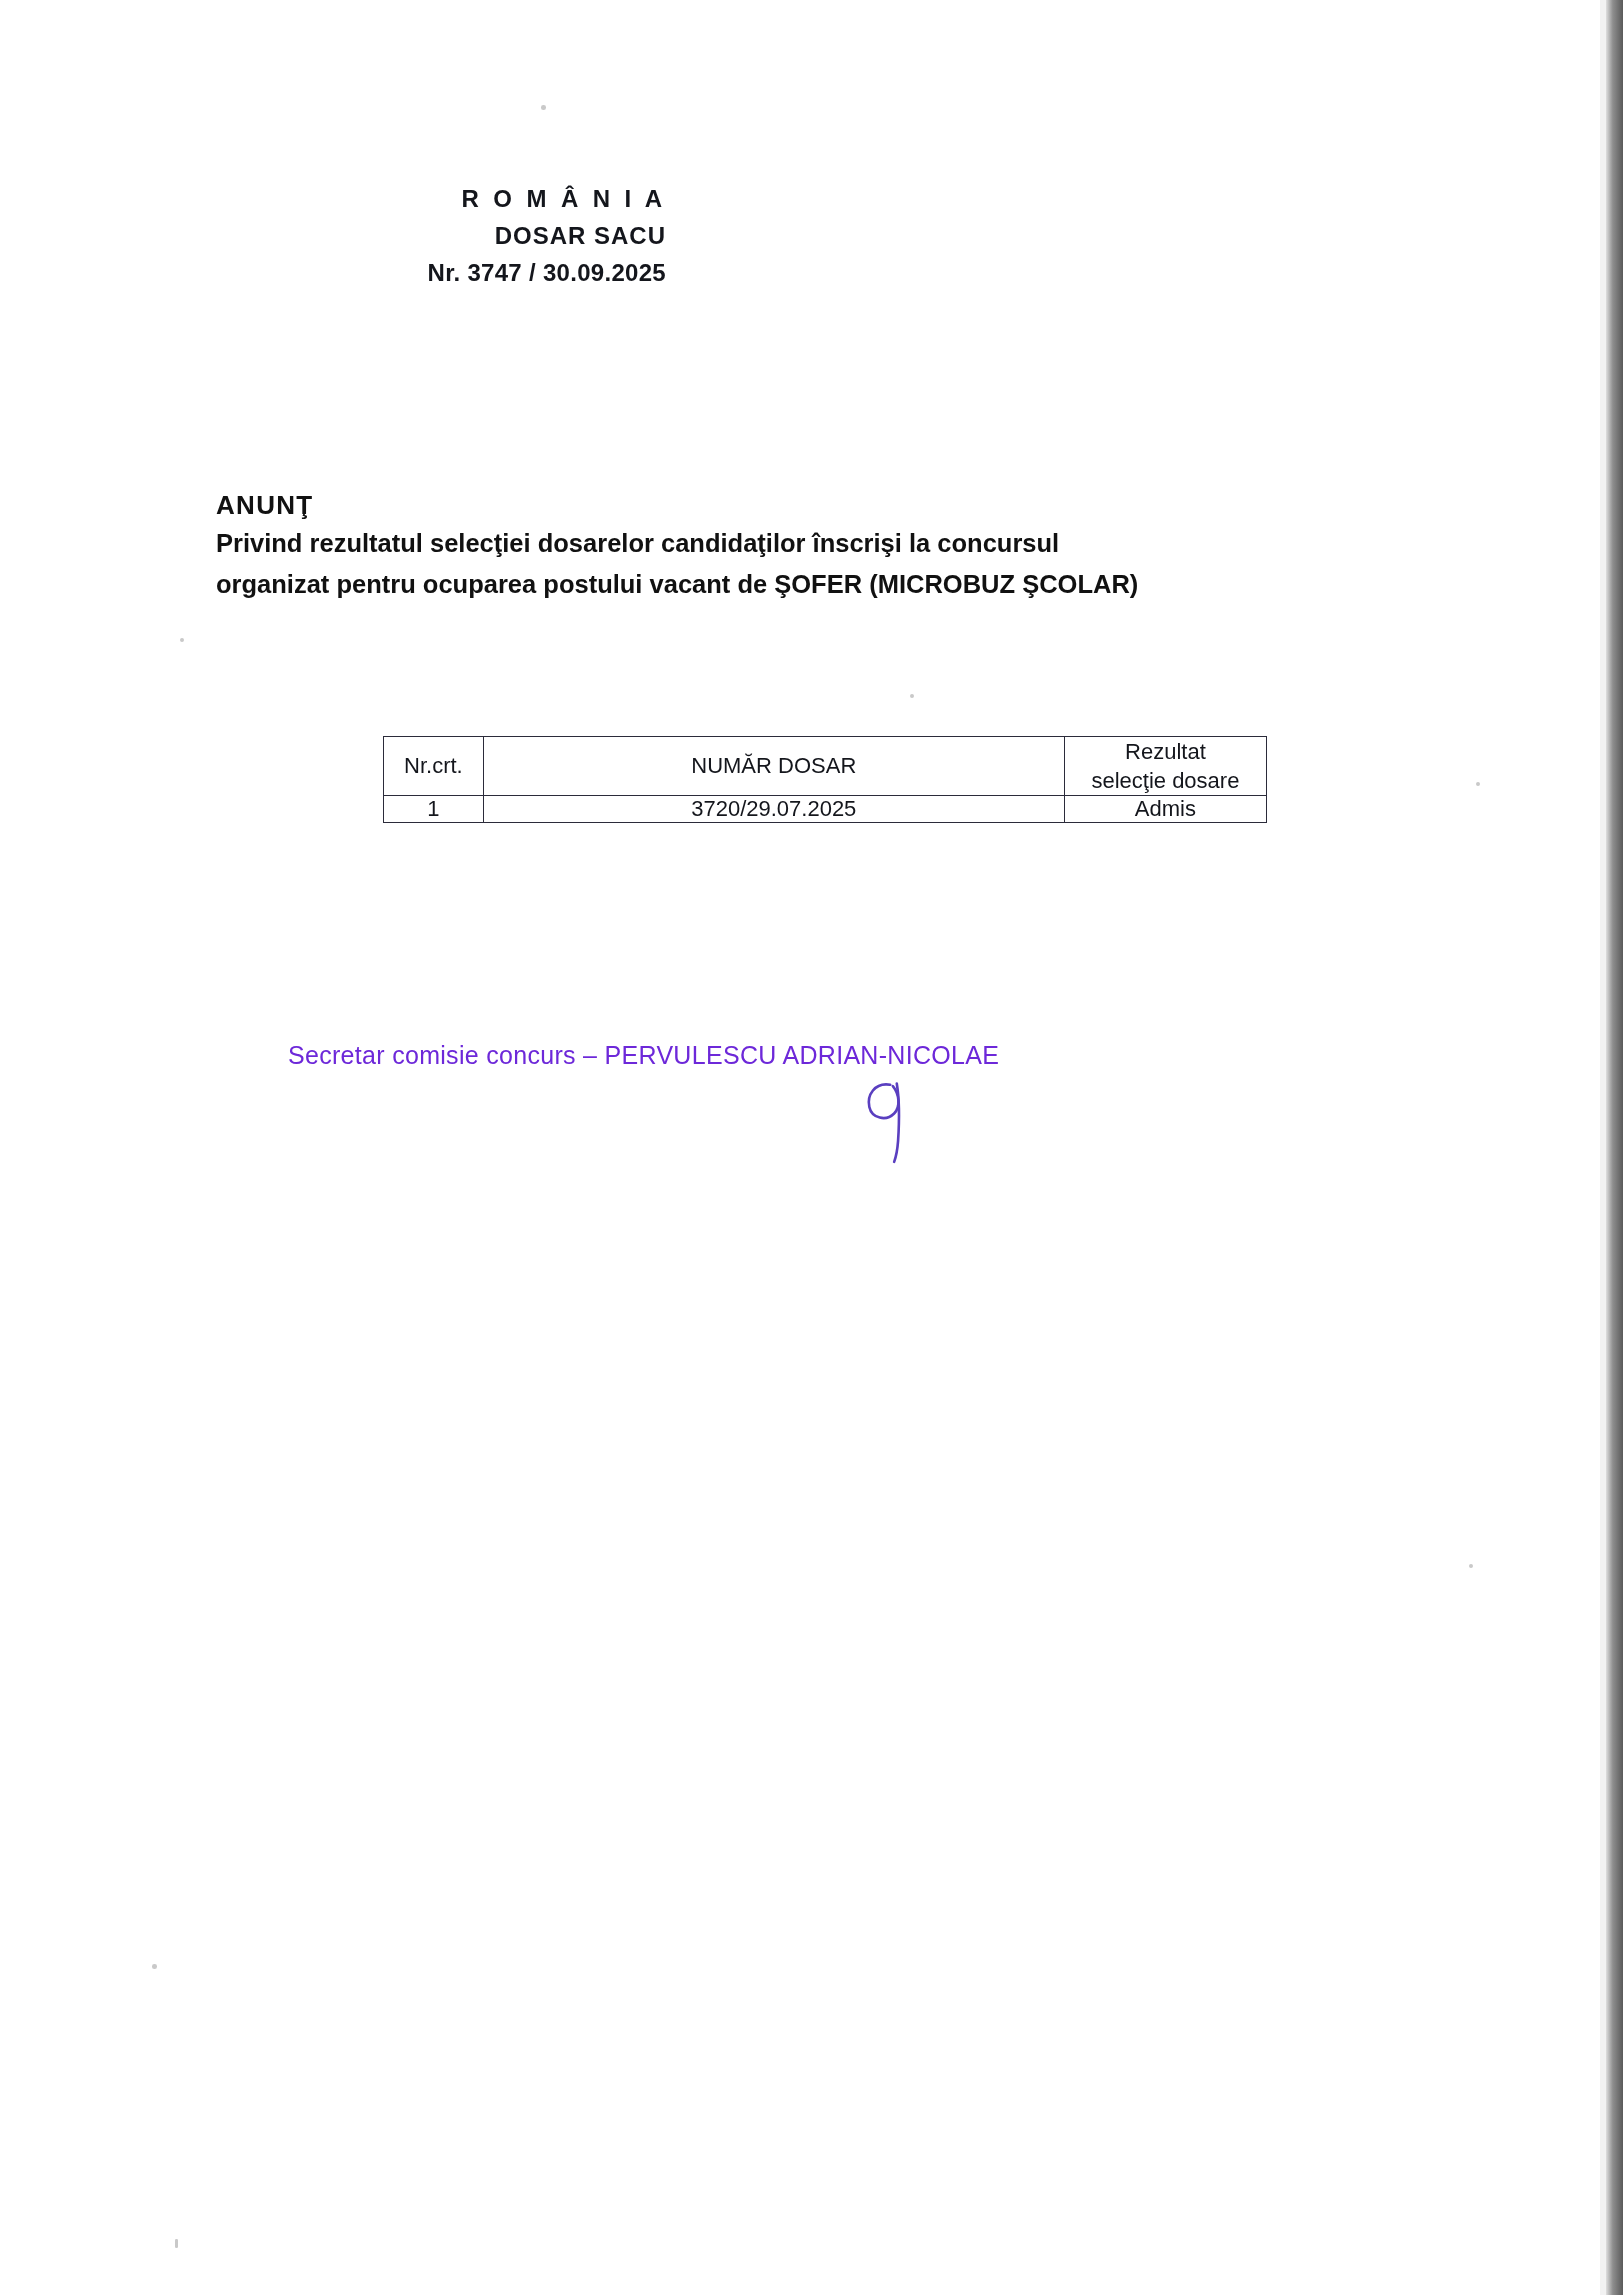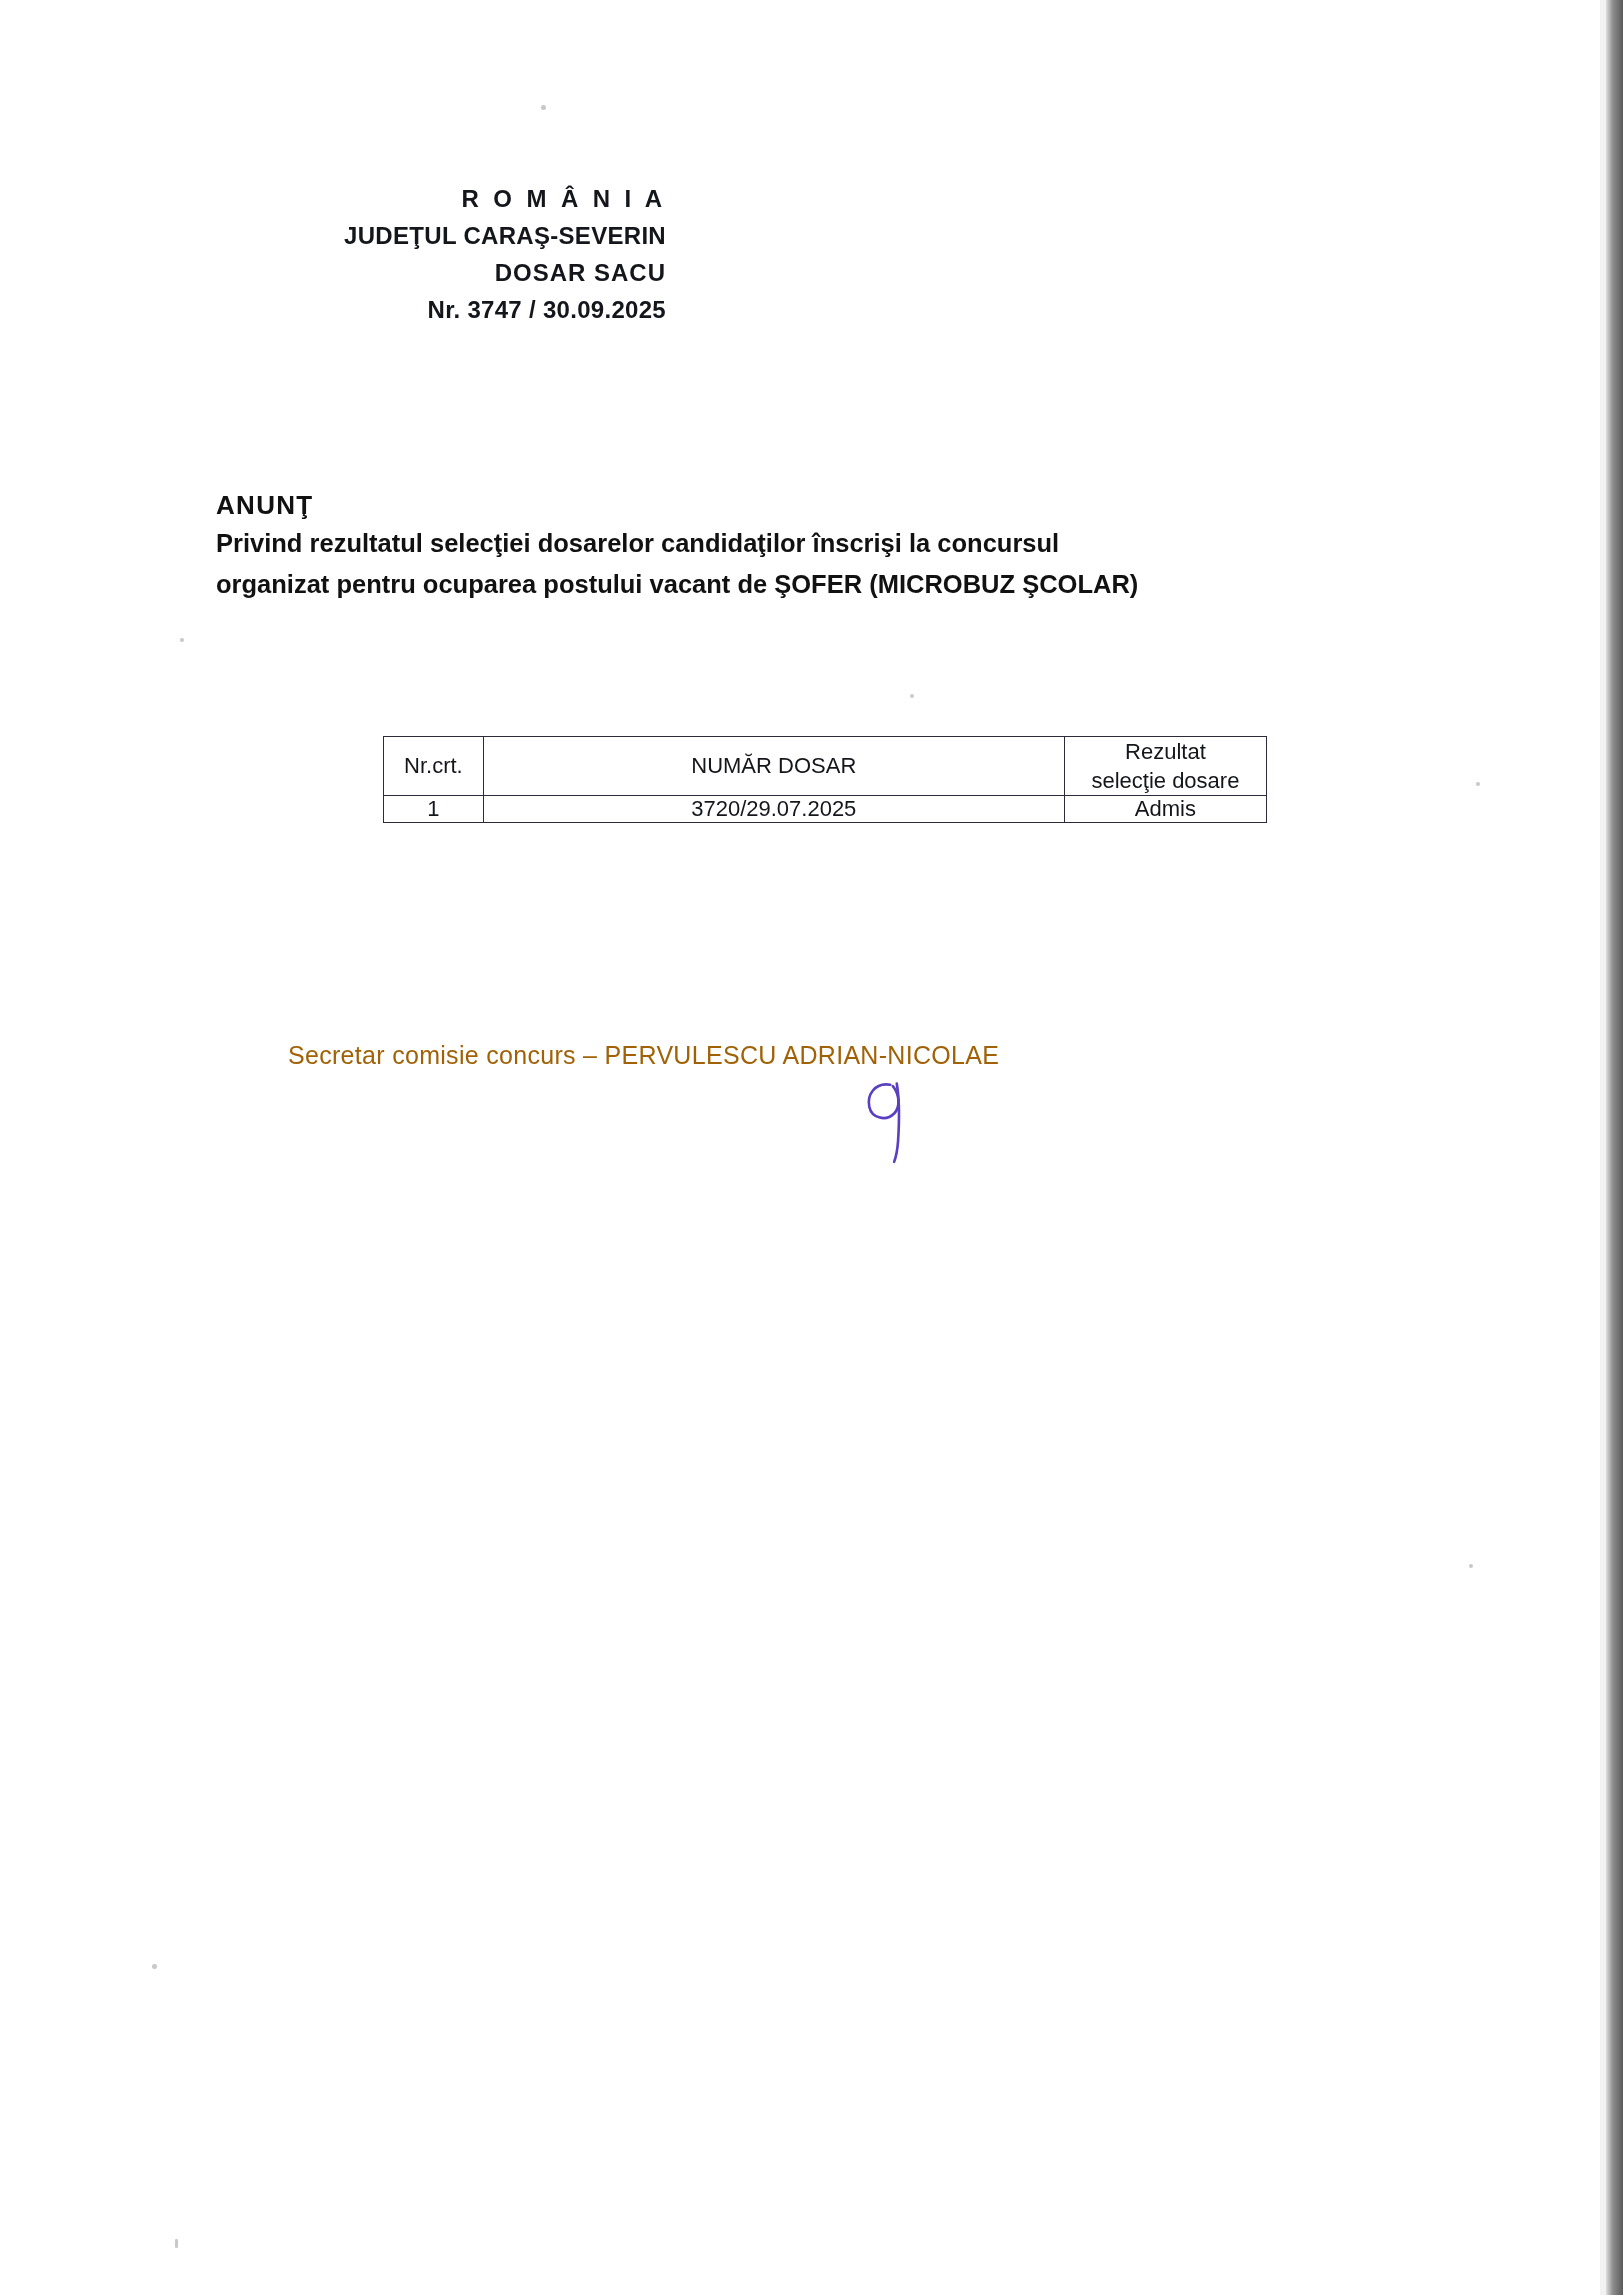--- a/index.html
+++ b/index.html
@@ -111,21 +111,21 @@
     padding: 9.2px 2.6px 10.5px 2.6px;
     font-size: 23.6px;
   }
 
   .signature-line {
     position: absolute;
     left: 288px;
     top: 1041px;
     font-size: 25px;
     letter-spacing: 0.3px;
-    color: #a16207;
+    color: #6d28d9;
   }
 
   .signature-mark {
     position: absolute;
     left: 851px;
     top: 1073px;
     width: 85px;
     height: 98px;
     pointer-events: none;
   }
@@ -147,21 +147,20 @@
   <div class="speck" style="left:541px;top:105px;width:4.6px;height:4.6px;"></div>
   <div class="speck" style="left:180px;top:638px;width:3.9px;height:3.9px;"></div>
   <div class="speck" style="left:910px;top:694px;width:3.9px;height:3.9px;"></div>
   <div class="speck" style="left:1476px;top:782px;width:3.9px;height:3.9px;"></div>
   <div class="speck" style="left:152px;top:1964px;width:4.6px;height:4.6px;"></div>
   <div class="speck" style="left:1469px;top:1564px;width:3.9px;height:3.9px;"></div>
   <div class="speck" style="left:175px;top:2239px;width:3.3px;height:9.2px;border-radius:1.3px;"></div>
 
   <div class="header-block">
     <div class="header-line country">R O M Â N I A</div>
-    <div class="header-line">JUDEŢUL CARAŞ-SEVERIN</div>
     <div class="header-line commune">DOSAR   SACU</div>
     <div class="header-line">Nr. 3747 / 30.09.2025</div>
   </div>
 
   <div class="title-block">
     <div class="title-main">ANUNŢ</div>
     <div class="title-sub">Privind rezultatul selecţiei dosarelor candidaţilor înscrişi la concursul</div>
     <div class="title-sub">organizat pentru ocuparea postului vacant de ŞOFER (MICROBUZ ŞCOLAR)</div>
   </div>
 

